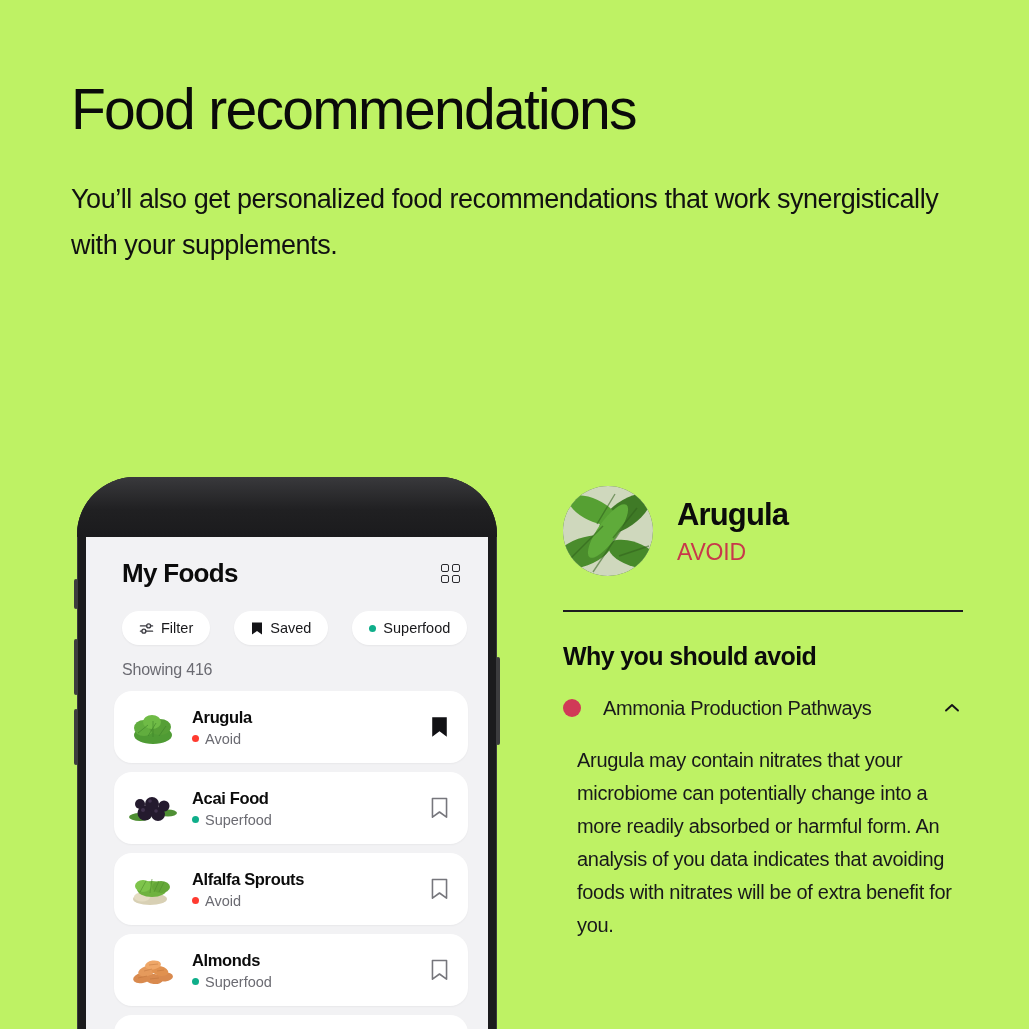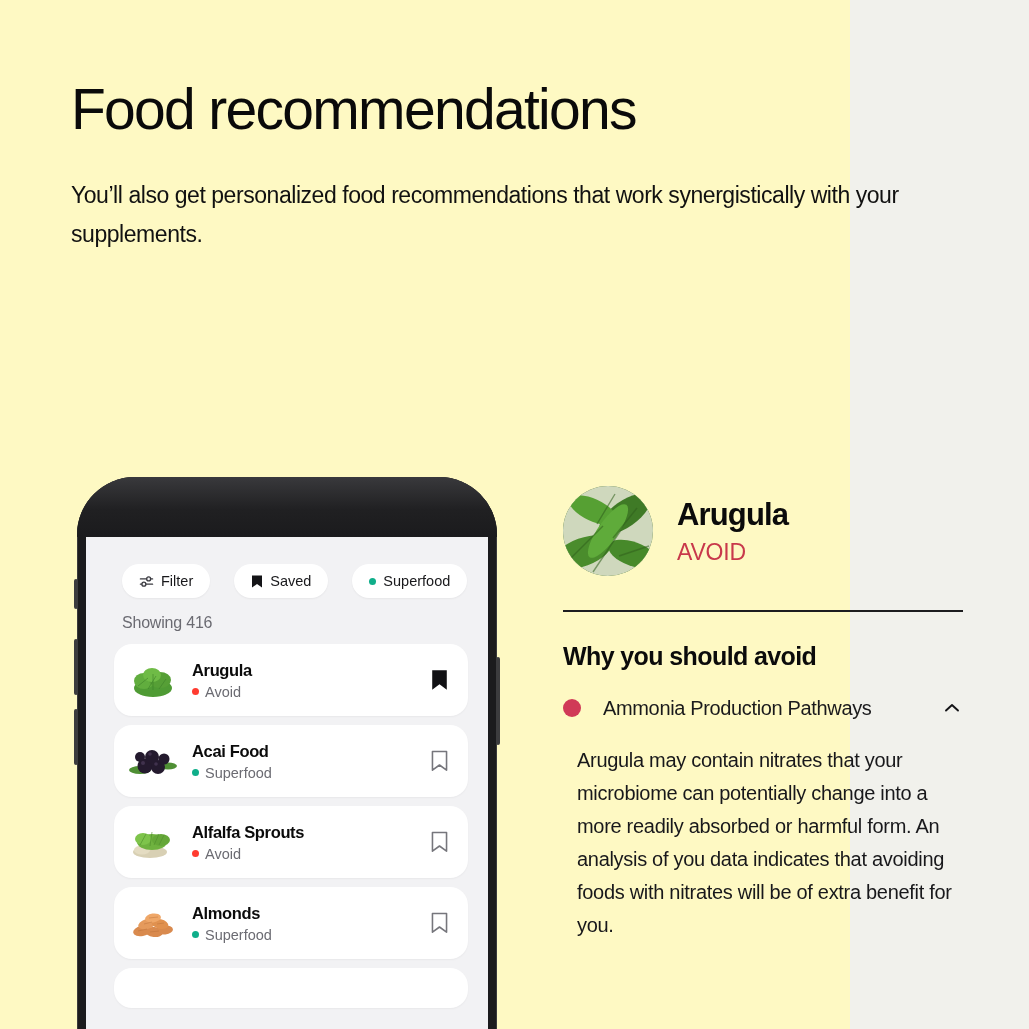--- a/index.html
+++ b/index.html
@@ -2,33 +2,33 @@
 <html><head>
 <meta charset="utf-8">
 <style>
   * { box-sizing: border-box; margin: 0; padding: 0; }
   html, body {
     width: 1029px; height: 1029px;
     background: #f1f1ec;
     font-family: "Liberation Sans", sans-serif;
     overflow: hidden;
   }
-  .page { position: relative; width: 850px; height: 1029px; background: #fef9c3; }
+  .page { position: relative; width: 1029px; height: 1029px; background: #bef264; }
 
   
   .headline {
     position: absolute; left: 71px; top: 78px; width: 900px;
   }
   .title {
     font-size: 57px; line-height: 1.12; font-weight: 400;
     letter-spacing: -1.7px; color: #0a0a0a; white-space: nowrap;
   }
   .subtitle {
     margin-top: 34px;
-    font-size: 23px; line-height: 1.72; font-weight: 400;
+    font-size: 27px; line-height: 1.72; font-weight: 400;
     letter-spacing: -0.45px; color: #111111; max-width: 900px;
   }
 
   
   .phone {
     position: absolute; left: 77px; top: 477px;
     width: 420px; height: 600px;
     background: #1b1b1d;
     border-radius: 58px 58px 0 0;
     box-shadow: 0 0 0 1px #3a3a3c inset;
@@ -170,20 +170,29 @@
             </span>
           <svg width="17" height="13" viewBox="0 0 17 13">
             <path d="M8.5 11.6 L5.9 8.7 a3.9 3.9 0 0 1 5.2 0 Z" fill="#0b0b0b"></path>
             <path d="M3.6 6.3 a7.3 7.3 0 0 1 9.8 0" stroke="#0b0b0b" stroke-width="1.8" fill="none" stroke-linecap="round"></path>
             <path d="M1.2 3.6 a10.9 10.9 0 0 1 14.6 0" stroke="#0b0b0b" stroke-width="1.8" fill="none" stroke-linecap="round"></path>
           </svg>
           <span class="batt"></span>
         </div>
       </div>
 
+      <div class="app-header">
+        <div class="app-title">My Foods</div>
+        <div class="grid-icon">
+          <span></span>
+            <span></span>
+            <span></span>
+            <span></span>
+        </div>
+      </div>
 
       <div class="chips">
         <div class="chip">
           <svg width="15" height="15" viewBox="0 0 16 16">
             <path d="M1.5 5.2 H14.5 M1.5 10.8 H14.5" stroke="#3a3a40" stroke-width="1.4" stroke-linecap="round"></path>
             <circle cx="10.3" cy="5.2" r="2.1" fill="#f2f2f4" stroke="#3a3a40" stroke-width="1.4"></circle>
             <circle cx="5.2" cy="10.8" r="2.1" fill="#f2f2f4" stroke="#3a3a40" stroke-width="1.4"></circle>
           </svg>
           <span>Filter</span>
         </div>

